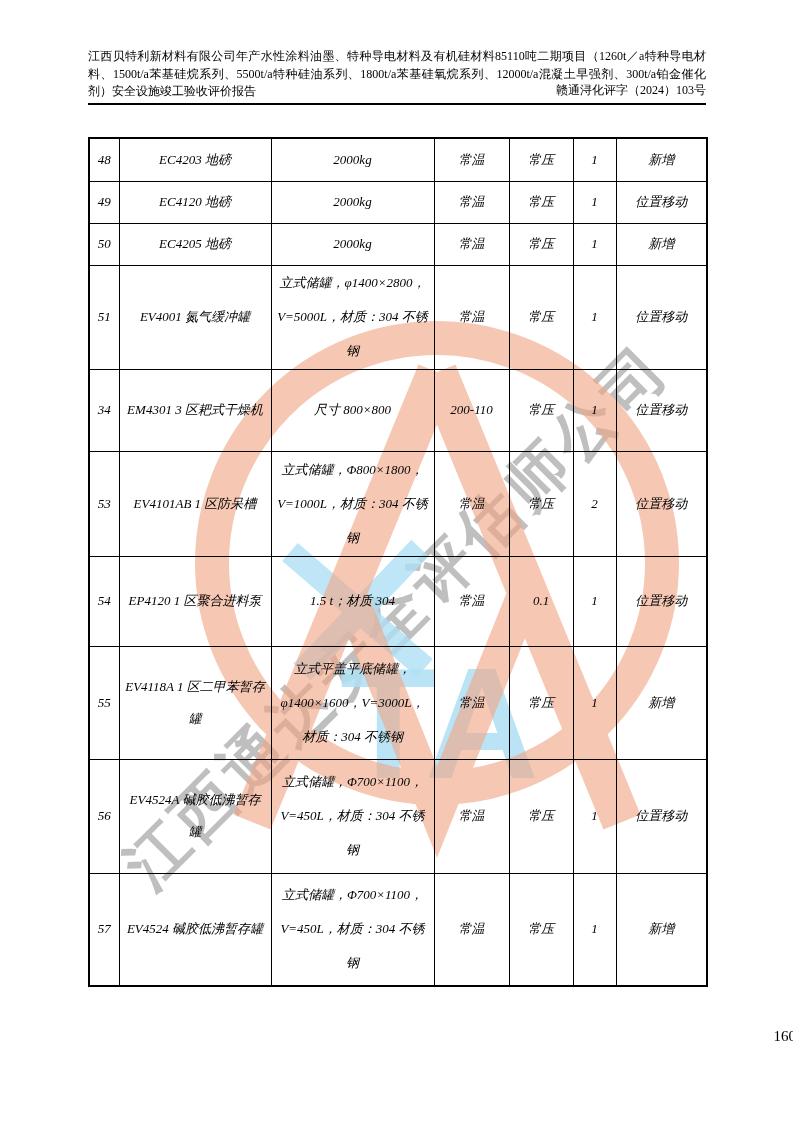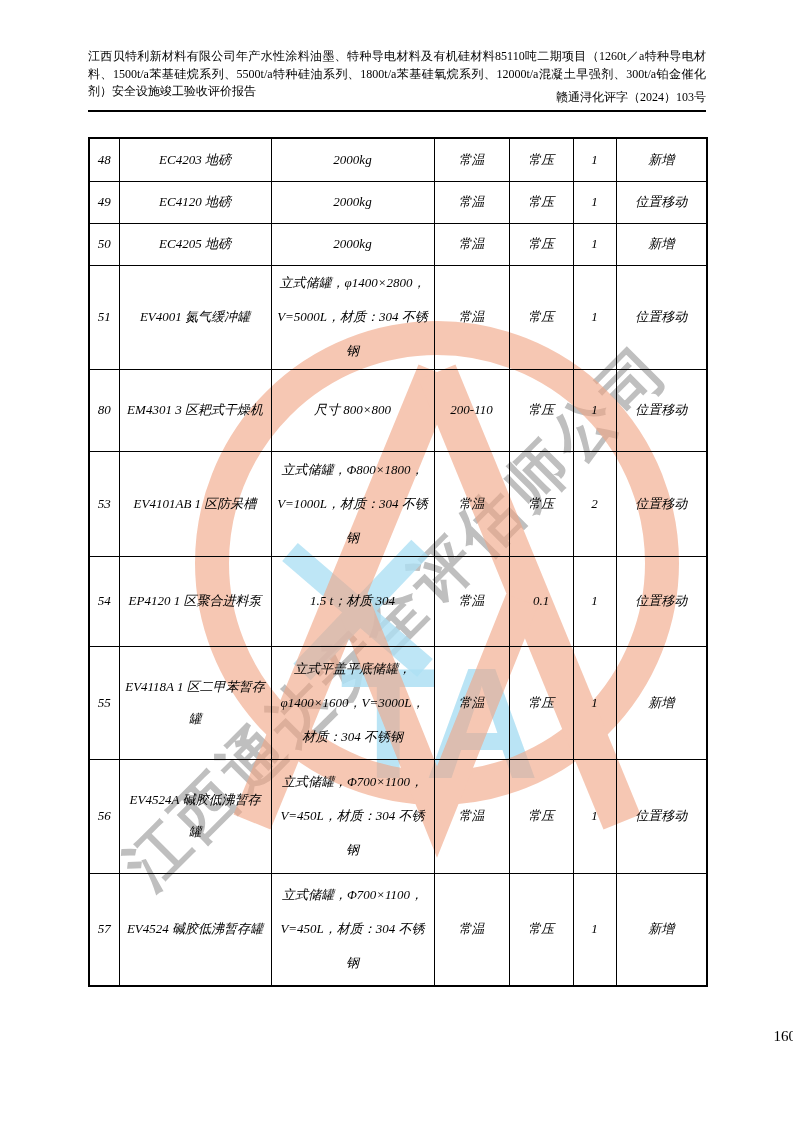--- a/index.html
+++ b/index.html
@@ -5,21 +5,21 @@
   html,body{margin:0;padding:0;}
   body{
     width:793px;height:1122px;position:relative;background:#ffffff;
     font-family:"Liberation Serif","DejaVu Serif",serif;color:#000;
     overflow:hidden;
   }
   
   .page-header{
     position:absolute;left:88px;top:48px;width:618px;
     font-size:12px;line-height:17.5px;text-align:justify;
-    border-bottom:2px solid #000;padding-bottom:9px;
+    border-bottom:2px solid #000;padding-bottom:2px;
   }
   .doc-number{
     position:absolute;right:0;bottom:3px;font-weight:normal;background:transparent;
   }
   .report-title{display:block;padding-right:0;}
   
   .eq-table{
     position:absolute;left:88px;top:137px;width:618px;
     border-collapse:collapse;table-layout:fixed;border:2px solid #000;font-style:italic;
   }
@@ -89,21 +89,21 @@
       <tr style="height: 104px;">
         <td>51</td>
         <td class="c-name">EV4001 氮气缓冲罐</td>
         <td>立式储罐，φ1400×2800，V=5000L，材质：304 不锈钢</td>
         <td>常温</td>
         <td>常压</td>
         <td>1</td>
         <td>位置移动</td>
       </tr>
       <tr style="height: 82px;">
-        <td>80</td>
+        <td>34</td>
         <td class="c-name">EM4301 3 区耙式干燥机</td>
         <td>尺寸 800×800</td>
         <td>200-110</td>
         <td>常压</td>
         <td>1</td>
         <td>位置移动</td>
       </tr>
       <tr style="height: 105px;">
         <td>53</td>
         <td class="c-name">EV4101AB 1 区防呆槽</td>

